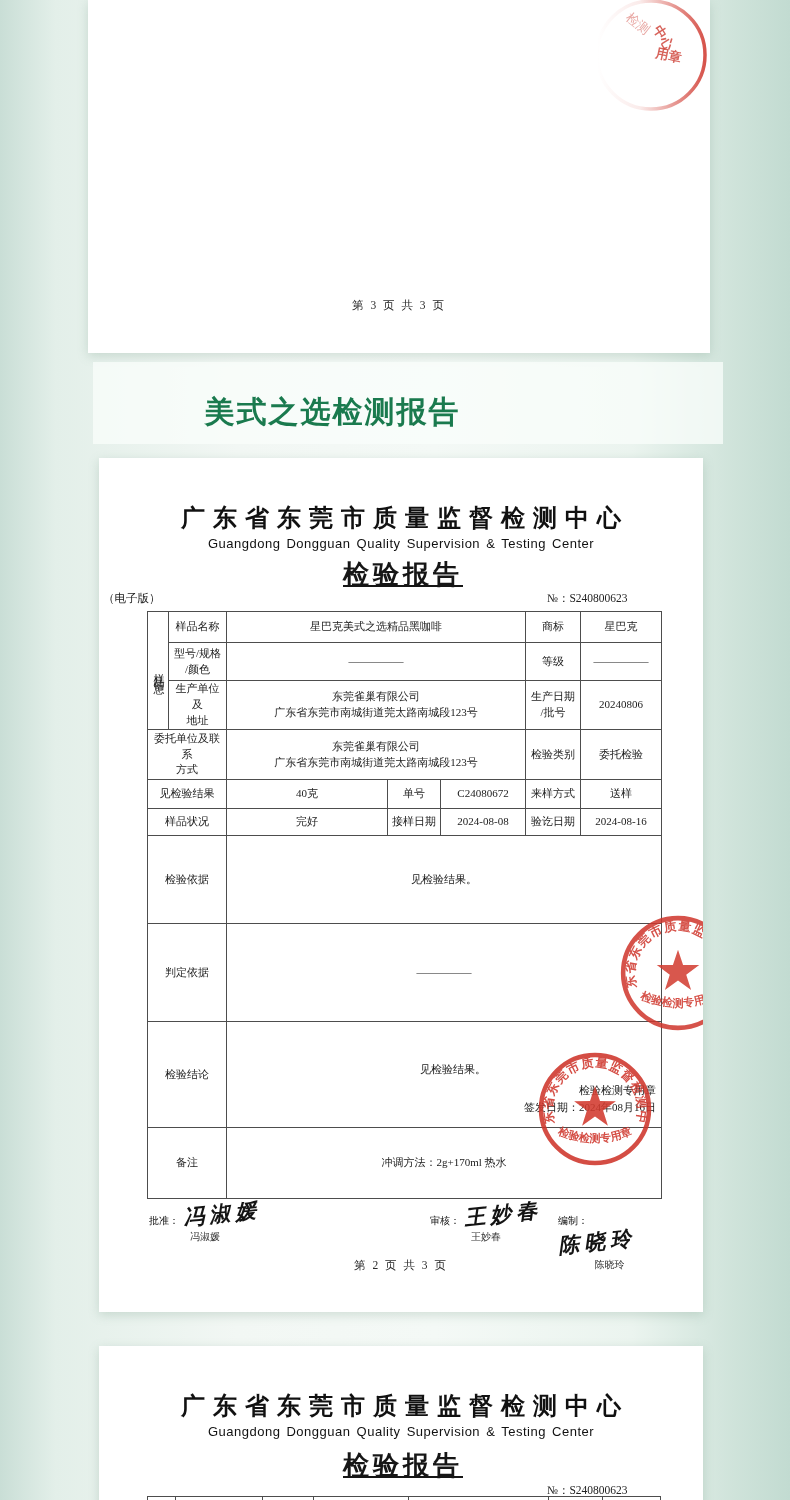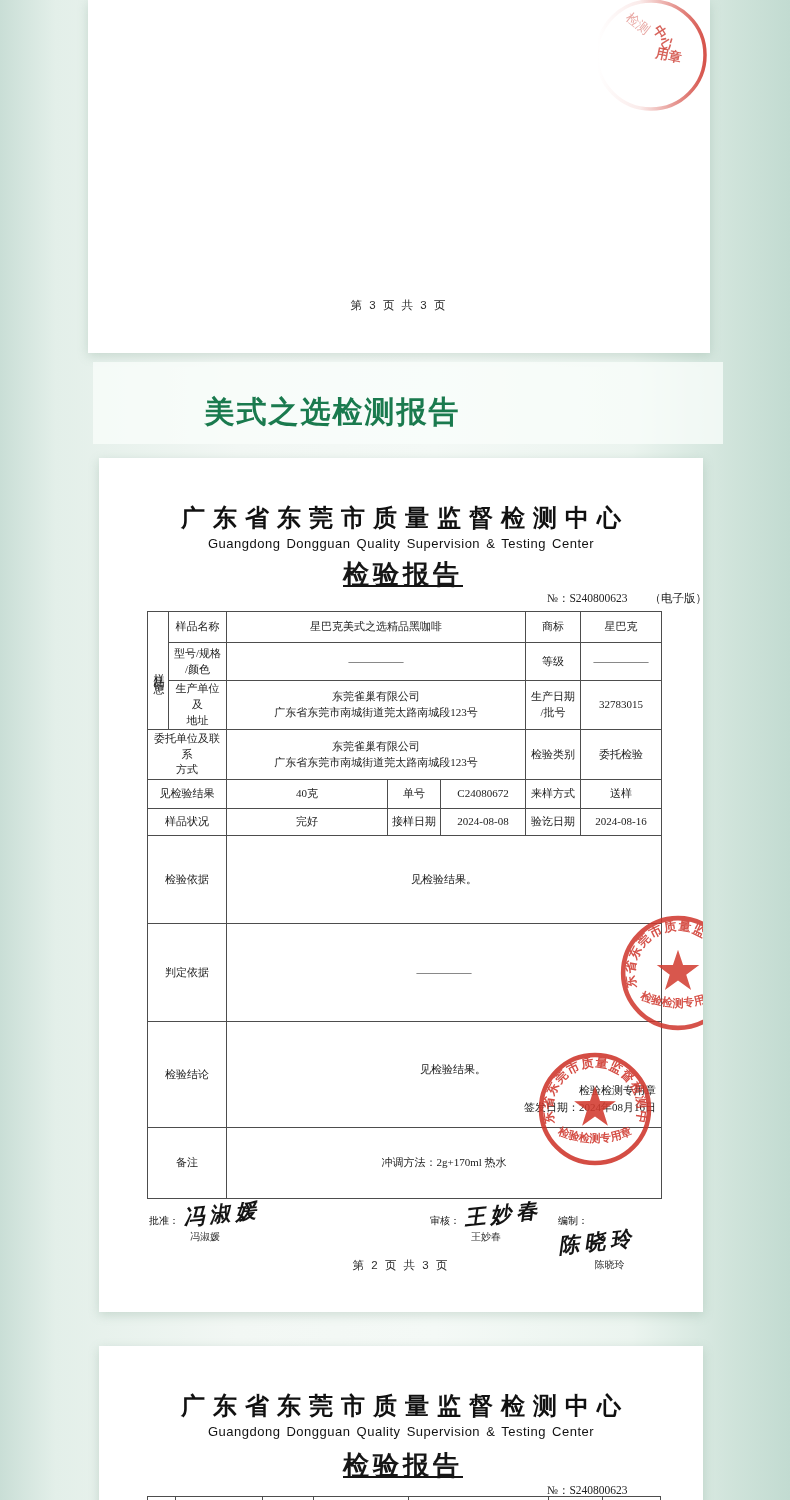--- a/index.html
+++ b/index.html
@@ -15,41 +15,41 @@
   #banner-panel{position:absolute;left:93px;top:362px;width:630px;height:82px;background:rgba(250,253,251,0.75);}
   #banner-title{position:absolute;left:0;top:392px;width:665px;text-align:center;
     font-size:30px;font-weight:bold;letter-spacing:2px;color:#1a7a4e;}
   .org-cn{position:absolute;left:0;top:44px;width:100%;text-align:center;font-size:24px;font-weight:bold;
     letter-spacing:8px;text-indent:8px;color:#111;}
   .org-en{position:absolute;left:0;top:78px;width:100%;text-align:center;font-size:13px;font-weight:normal;
     letter-spacing:0.5px;word-spacing:2px;color:#111;}
   .doc-title{position:absolute;left:0;top:99px;width:100%;text-align:center;font-size:26px;font-weight:600;
     letter-spacing:4px;text-indent:4px;color:#161616;text-decoration:underline;}
   .meta-line{position:absolute;top:133px;font-family:"Liberation Serif",serif;font-size:11.5px;color:#222;}
-  .edition{left:4px;width:100%;text-align:right;}
+  .edition{left:4px;width:100%;text-align:left;}
   .report-no{left:448px;}
   #card-bottom .doc-title{top:102px;}
   #card-bottom .report-no{top:137px;}
   table.report{position:absolute;left:48px;top:153px;width:514px;border-collapse:collapse;table-layout:fixed;
     font-family:"Liberation Serif",serif;font-size:11px;color:#1b1b1b;}
   table.report td{border:1px solid #4d4d4d;text-align:center;vertical-align:middle;
     white-space:pre-line;line-height:1.45;padding:0 2px;overflow:hidden;}
   td.grp{writing-mode:vertical-lr;text-orientation:upright;letter-spacing:3px;font-weight:normal;padding:0;}
   td.tl{text-align:left;vertical-align:top;}
   .pad-a{padding:28px 0 0 6px;}
   .pad-b{padding:6px 0 0 18px;}
   .pad-c{padding-left:6px;text-align:left;}
   .seal-overlay{position:absolute;right:5px;top:60px;text-align:right;line-height:1.55;white-space:nowrap;}
   .sig-area{position:absolute;left:48px;top:742px;width:514px;height:60px;font-family:"Liberation Serif",serif;}
   .sig-group{position:absolute;top:0;}
   .sig-label{font-size:10px;color:#111;vertical-align:top;display:inline-block;padding-top:14px;}
   .sig-script{display:inline-block;font-family:"Liberation Serif",serif;font-style:italic;font-weight:bold;
     font-size:21px;letter-spacing:5px;color:#141414;transform:rotate(-6deg);}
   .sig-name{font-size:10px;color:#333;text-align:center;margin-top:2px;}
-  .page-footer{position:absolute;left:0;width:100%;text-align:center;font-family:Liberation Sans, sans-serif;
+  .page-footer{position:absolute;left:0;width:100%;text-align:center;font-family:Liberation Serif, serif;
     font-size:11.5px;letter-spacing:2px;color:#2a2a2a;}
   #card-main .page-footer{top:800px;}
   #card-top .page-footer{top:298px;}
   .stamp{position:absolute;pointer-events:none;}
   #stamp-big{left:433px;top:588px;width:126px;height:126px;}
   #stamp-side{left:515px;top:451px;width:128px;height:128px;}
   #stamp-corner{left:503px;top:-5px;width:120px;height:120px;}
   .tbl-strip{position:absolute;left:48px;top:150px;width:514px;height:5px;border-top:1px solid #4d4d4d;}
   .tbl-strip i{position:absolute;top:0;width:1px;height:5px;background:#4d4d4d;}
 </style>
@@ -109,21 +109,21 @@
       <td>等级</td>
       <td>—————</td>
     </tr>
     <tr style="height:49px">
       <td>生产单位及
 地址</td>
       <td colspan="3">东莞雀巢有限公司
 广东省东莞市南城街道莞太路南城段123号</td>
       <td>生产日期
 /批号</td>
-      <td>32783015</td>
+      <td>20240806</td>
     </tr>
     <tr style="height:50px">
       <td colspan="2">委托单位及联系
 方式</td>
       <td colspan="3">东莞雀巢有限公司
 广东省东莞市南城街道莞太路南城段123号</td>
       <td>检验类别</td>
       <td>委托检验</td>
     </tr>
     <tr style="height:29px">

